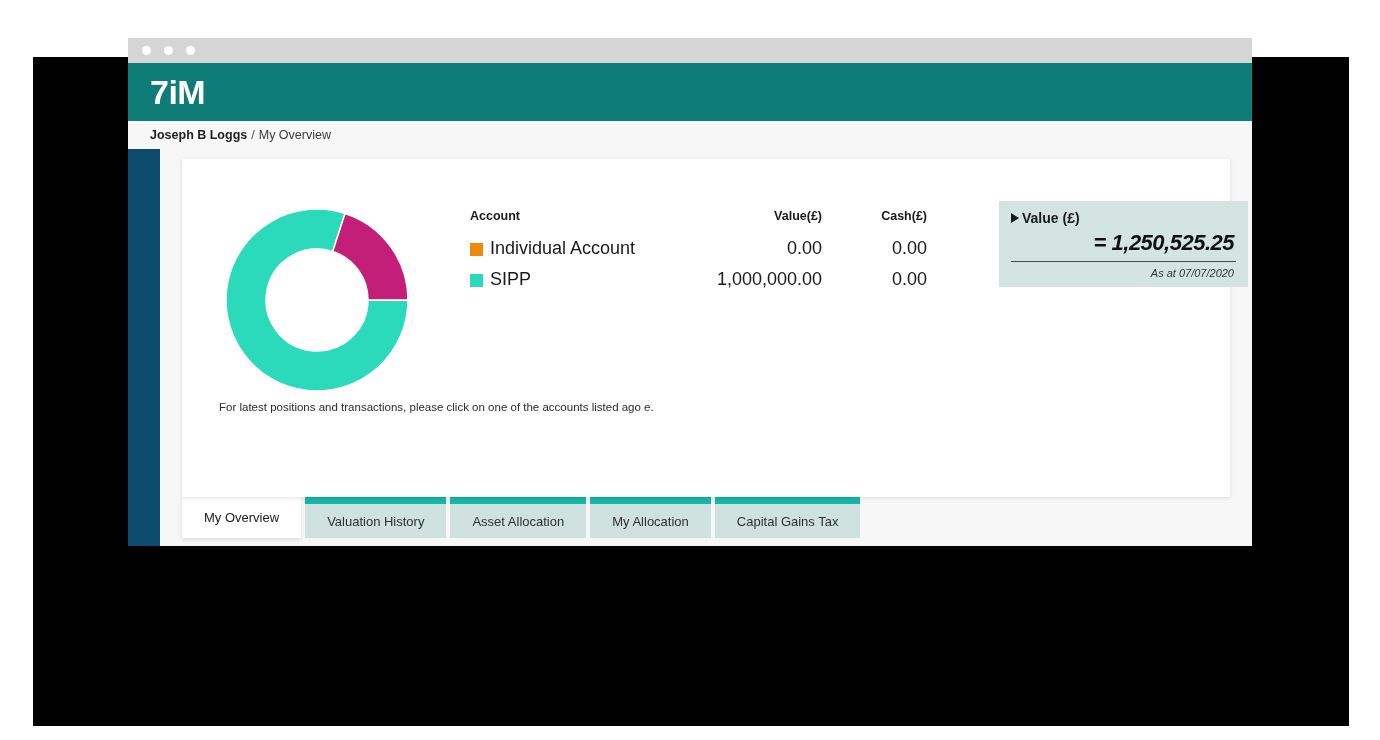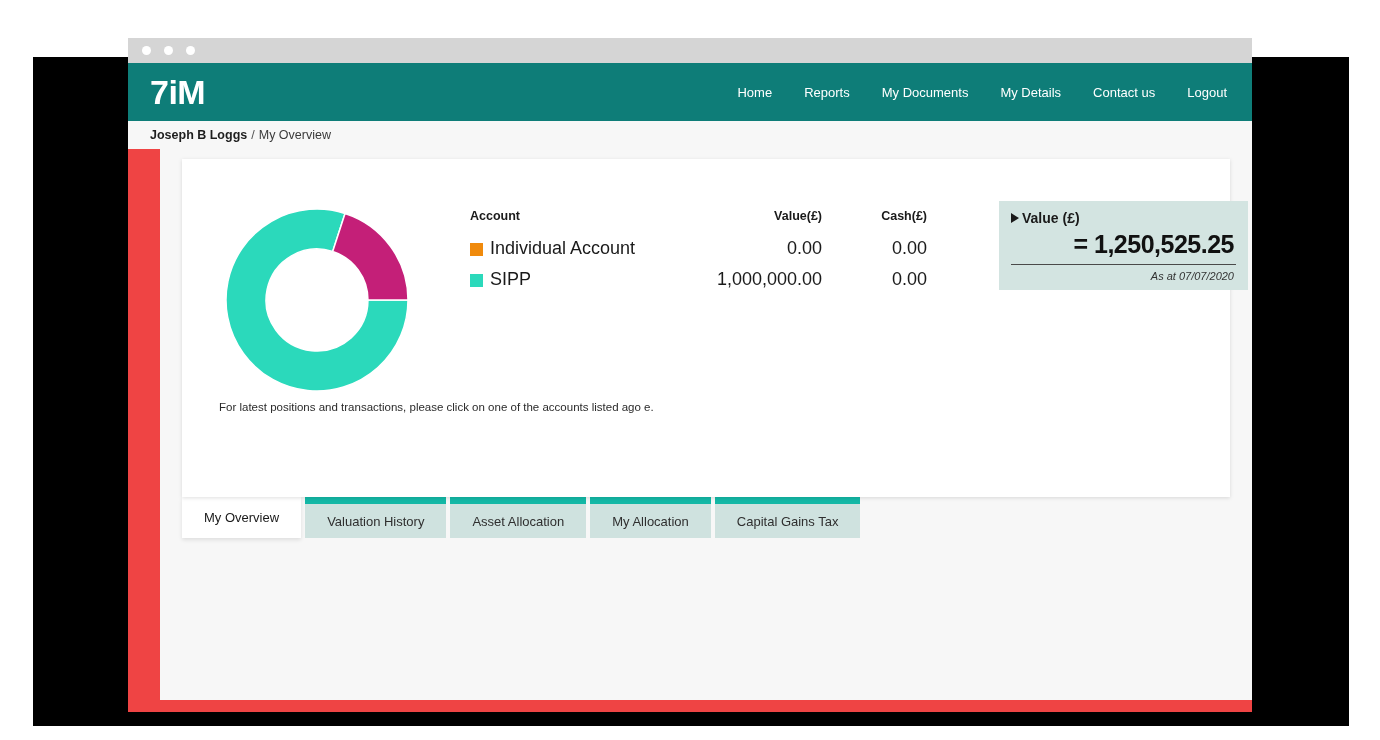--- a/index.html
+++ b/index.html
@@ -14,22 +14,22 @@
   
   .backdrop {
     position: absolute; left: 33px; top: 57px;
     width: 1316px; height: 669px;
     background: #000000;
   }
 
   
   .browser {
     position: absolute; left: 128px; top: 38px;
-    width: 1124px; height: 674px;
-    background: #ef4444;
+    width: 1124px; height: 508px;
+    background: #0c4a6e;
     overflow: hidden;
   }
   .titlebar {
     height: 25px; background: #d5d5d5;
     display: flex; align-items: center; padding-left: 14px; gap: 13px;
   }
   .dot { width: 9px; height: 9px; border-radius: 50%; background: #ffffff; }
 
   
   .appbar {
@@ -101,23 +101,24 @@
     font-size: 14px; font-weight: 700; color: #1a1a1a;
     display: flex; align-items: center; gap: 3px;
   }
   .tri {
     width: 0; height: 0;
     border-left: 8px solid #1a1a1a;
     border-top: 5.5px solid transparent;
     border-bottom: 5.5px solid transparent;
   }
   .valueamt {
-    text-align: right; font-size: 25px; font-weight: 700;
+    text-align: right; font-size: 22px; font-weight: 700;
     color: #111; letter-spacing: -0.5px; margin-top: 4px;
     padding-right: 2px;
+    font-style: italic;
   }
   .valuerule { border-top: 1.5px solid #4a4a4a; margin-top: 5px; }
   .valueasat {
     text-align: right; font-size: 11px; font-style: italic;
     color: #333; margin-top: 5px; padding-right: 2px;
   }
 
   .note {
     position: absolute; left: 37px; bottom: 84px;
     font-size: 11.5px; color: #2b2b2b;
@@ -147,28 +148,20 @@
   <div class="browser">
 
     <div class="titlebar">
       <span class="dot"></span>
       <span class="dot"></span>
       <span class="dot"></span>
     </div>
 
     <div class="appbar">
       <div class="logo">7iM</div>
-      <nav class="nav">
-        <a href="#">Home</a>
-        <a href="#">Reports</a>
-        <a href="#">My Documents</a>
-        <a href="#">My Details</a>
-        <a href="#">Contact us</a>
-        <a href="#">Logout</a>
-      </nav>
     </div>
 
     <div class="crumbbar">
       <span class="who">Joseph B Loggs</span>
       <span class="sep">/</span>
       <span class="cur">My Overview</span>
     </div>
 
     <div class="page">
 

